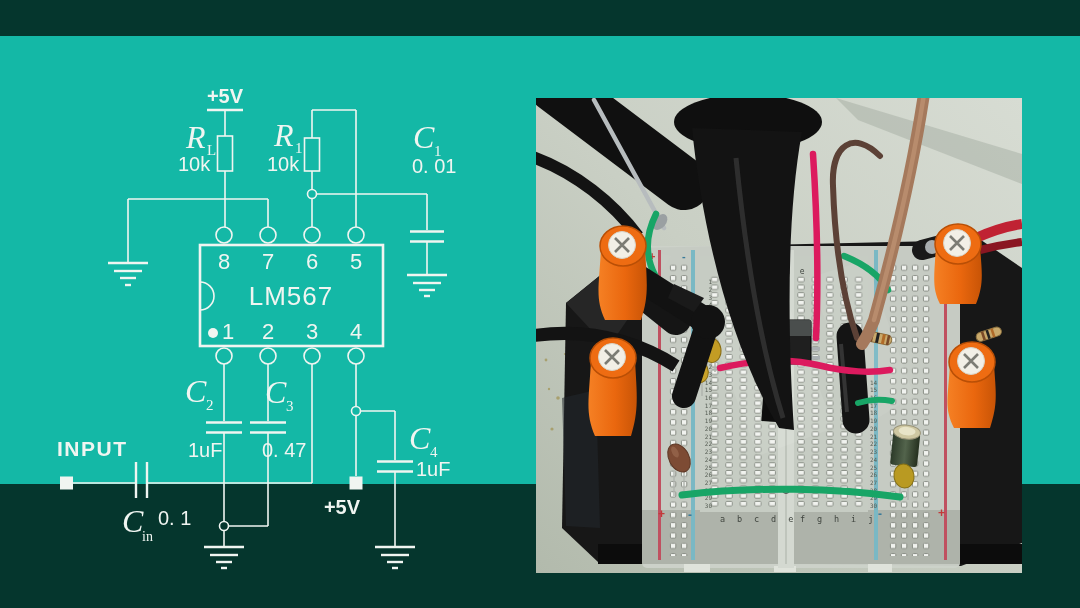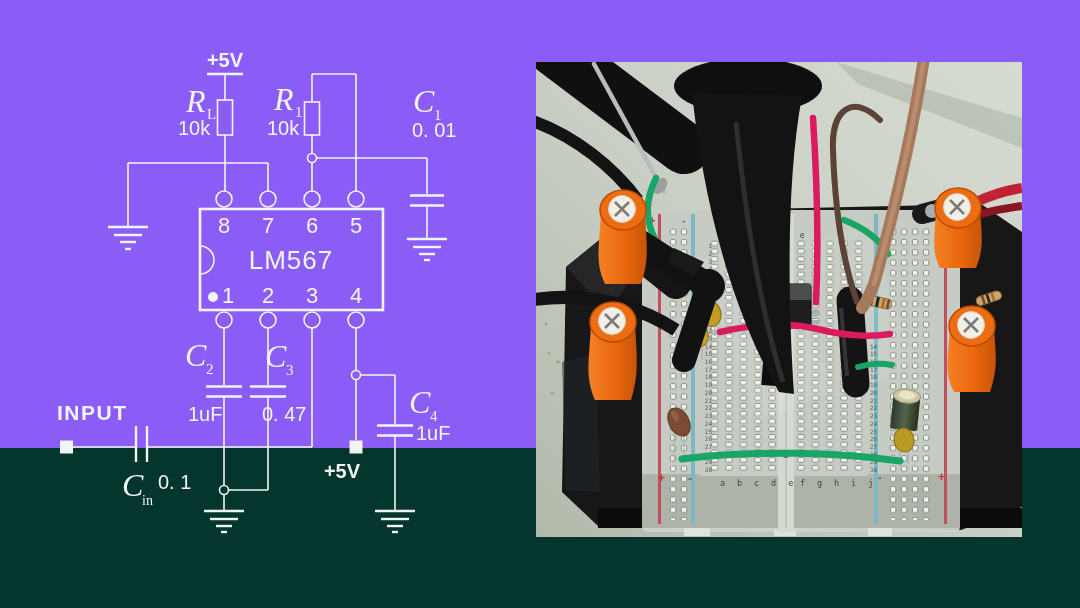--- a/index.html
+++ b/index.html
@@ -1,17 +1,17 @@
 <!DOCTYPE html>
 <html><head>
 <meta charset="utf-8">
 <style>
   html,body{margin:0;padding:0;width:1080px;height:608px;overflow:hidden;
     background:#05362d;font-family:"Liberation Sans",sans-serif;}
-  #stage{position:relative;width:1080px;height:448px;background:#8b5cf6;}
+  #stage{position:relative;width:1080px;height:448px;background:#14b8a6;margin-top:36px;}
   #schematic{position:absolute;left:0;top:0;}
   #photo{position:absolute;left:536px;top:62px;}
   text{user-select:none;}
   .sch-sans{font-family:"Liberation Sans",sans-serif;fill:#f0f5f1;}
   .sch-serif{font-family:"Liberation Serif",serif;font-style:italic;fill:#f0f5f1;}
   .sch-sub{font-family:"Liberation Serif",serif;font-style:normal;fill:#f0f5f1;}
   .bb-letter{font-family:"DejaVu Sans Mono",monospace;fill:#3f443e;}
 </style>
 </head>
 <body>

